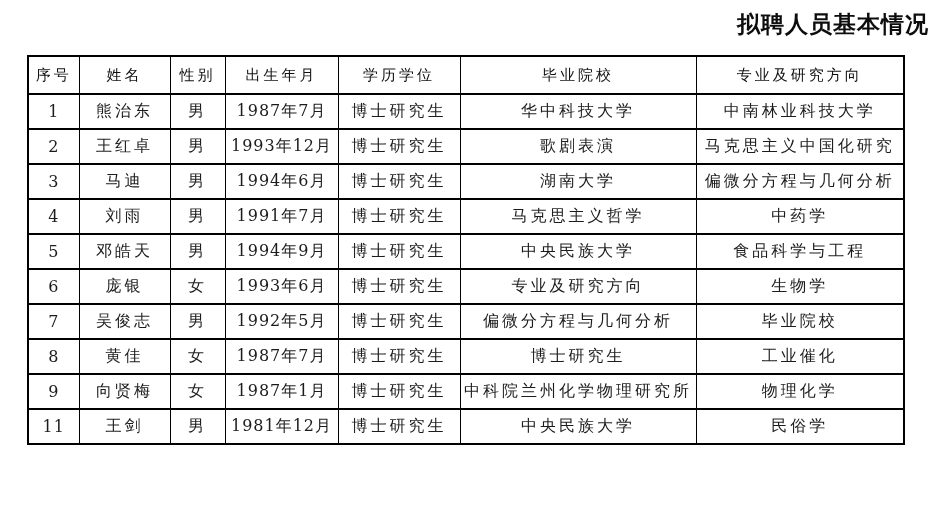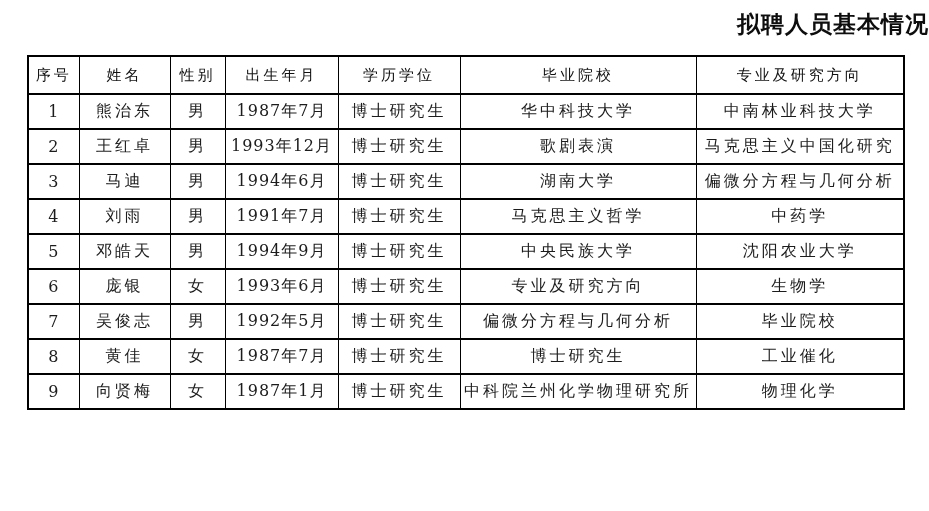--- a/index.html
+++ b/index.html
@@ -135,21 +135,21 @@
         <td class="col-graduate-school">马克思主义哲学</td>
         <td class="col-major-research">中药学</td>
       </tr>
       <tr>
         <td class="col-serial">5</td>
         <td class="col-name">邓皓天</td>
         <td class="col-gender">男</td>
         <td class="col-birth-date">1994年9月</td>
         <td class="col-education-degree">博士研究生</td>
         <td class="col-graduate-school">中央民族大学</td>
-        <td class="col-major-research">沈阳农业大学</td>
+        <td class="col-major-research">食品科学与工程</td>
       </tr>
       <tr>
         <td class="col-serial">6</td>
         <td class="col-name">庞银</td>
         <td class="col-gender">女</td>
         <td class="col-birth-date">1993年6月</td>
         <td class="col-education-degree">博士研究生</td>
         <td class="col-graduate-school">专业及研究方向</td>
         <td class="col-major-research">生物学</td>
       </tr>
@@ -173,14 +173,23 @@
       </tr>
       <tr>
         <td class="col-serial">9</td>
         <td class="col-name">向贤梅</td>
         <td class="col-gender">女</td>
         <td class="col-birth-date">1987年1月</td>
         <td class="col-education-degree">博士研究生</td>
         <td class="col-graduate-school">中科院兰州化学物理研究所</td>
         <td class="col-major-research">物理化学</td>
       </tr>
+      <tr>
+        <td class="col-serial">11</td>
+        <td class="col-name">王剑</td>
+        <td class="col-gender">男</td>
+        <td class="col-birth-date">1981年12月</td>
+        <td class="col-education-degree">博士研究生</td>
+        <td class="col-graduate-school">中央民族大学</td>
+        <td class="col-major-research">民俗学</td>
+      </tr>
     </tbody>
 </table>
 
 </body></html>

